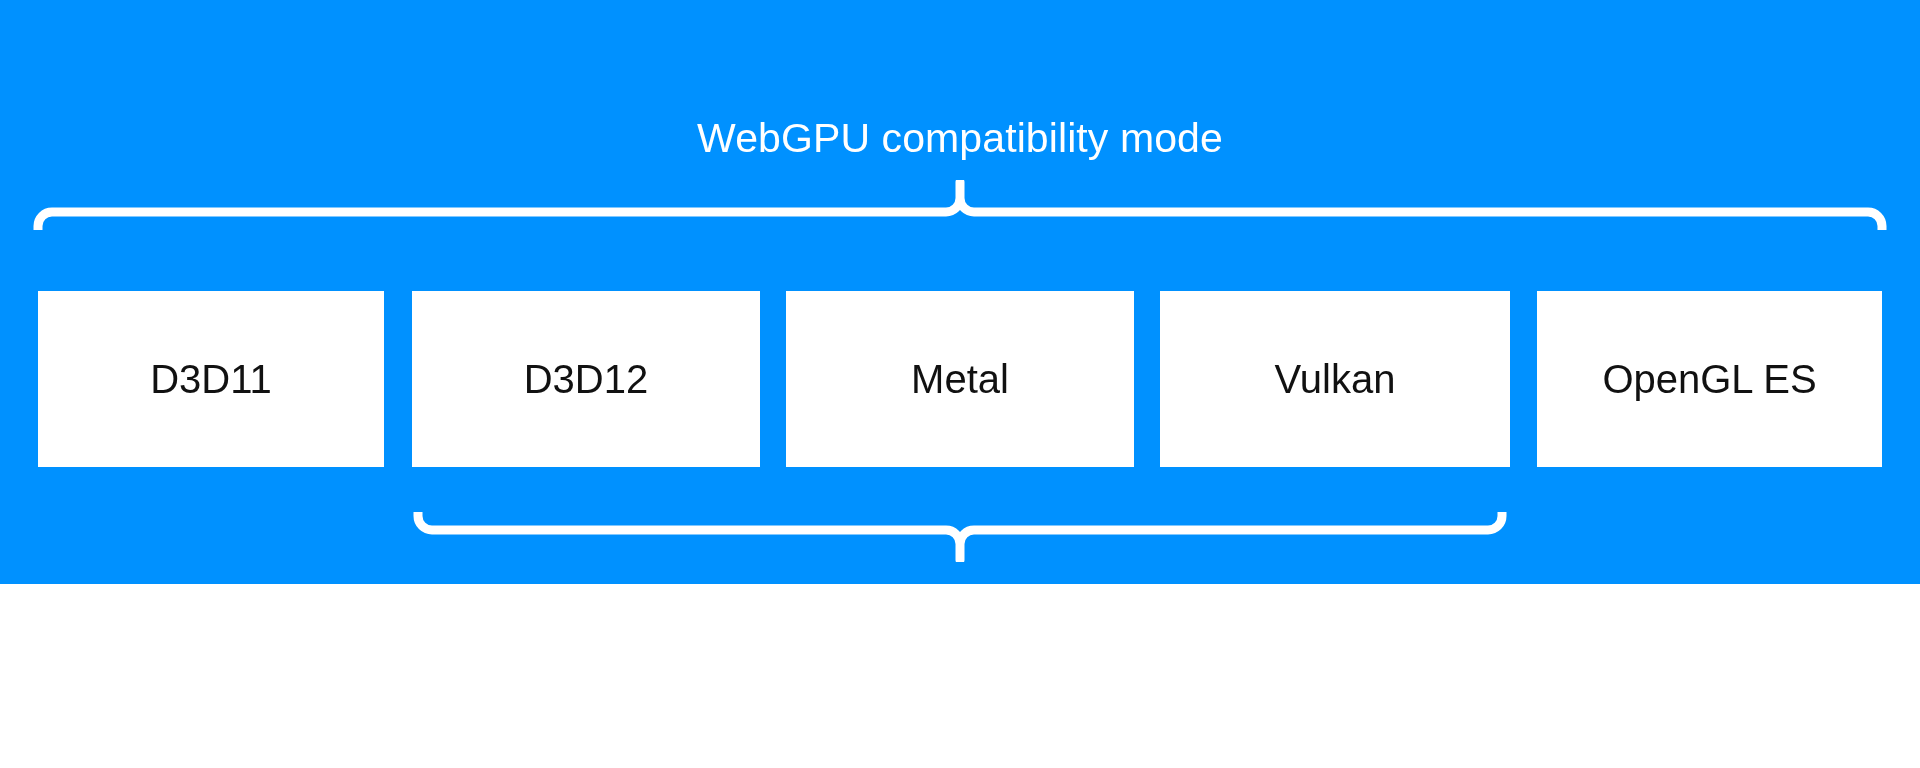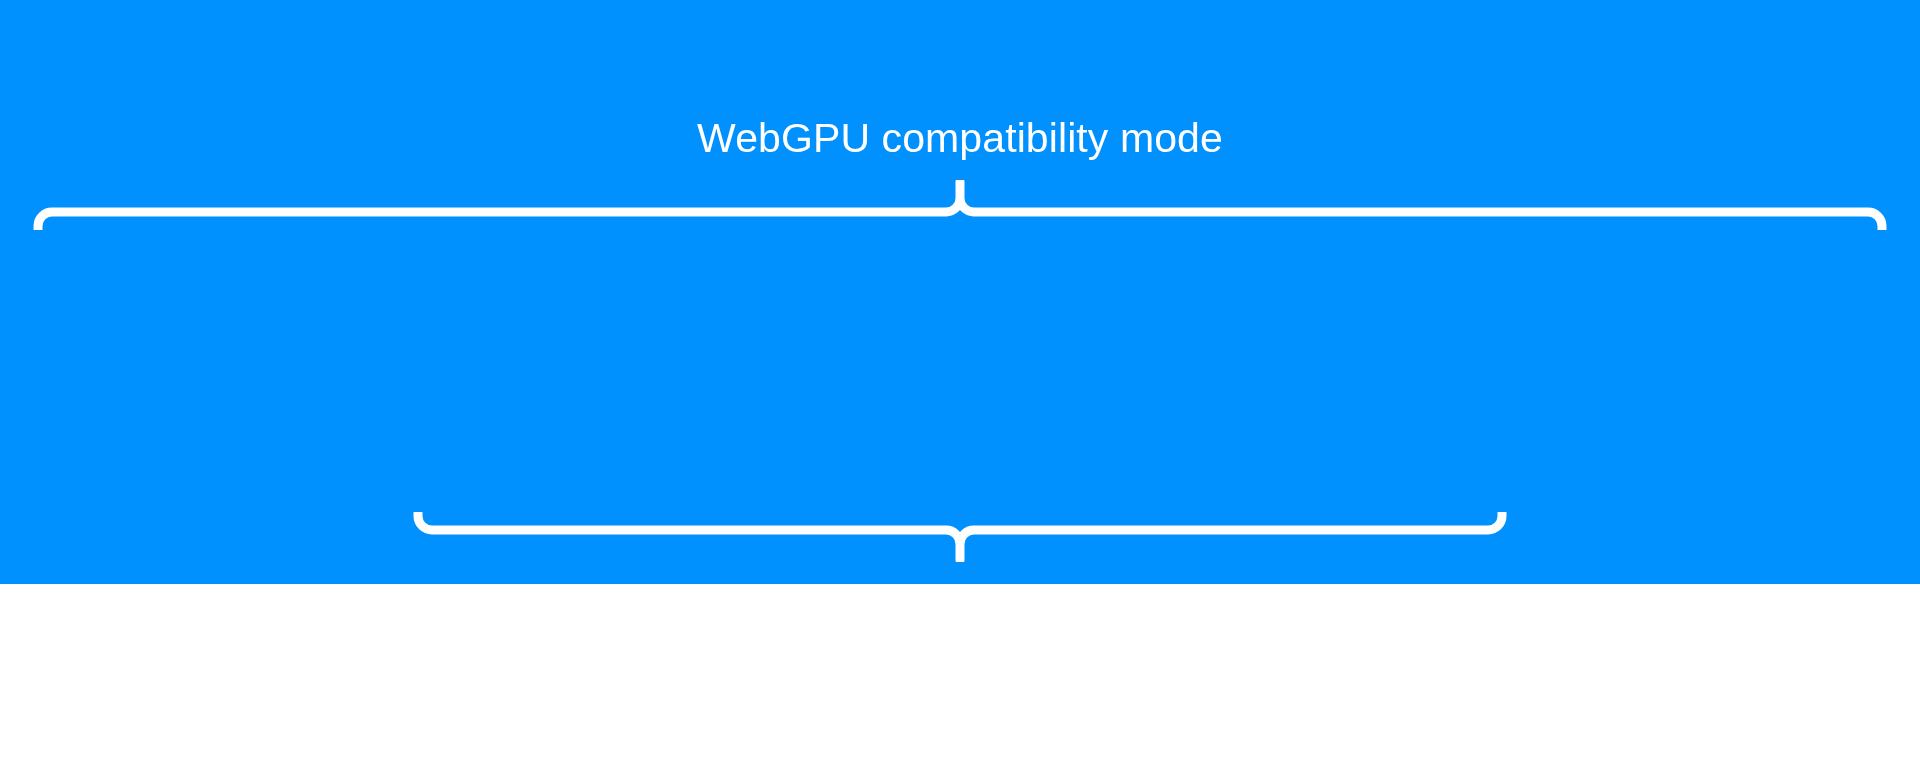--- a/index.html
+++ b/index.html
@@ -118,20 +118,37 @@
                A 14 14 0 0 0 930 18
                L 930 2
                L 930 18
                A 14 14 0 0 0 944 32
                L 1838 32
                A 14 14 0 0 1 1852 46
                L 1852 50" fill="none" stroke="#ffffff" stroke-width="9" stroke-linecap="round" stroke-linejoin="round"></path>
     </svg>
   </div>
 
+  <div class="boxes">
+    <div class="box box-0">
+      <span class="box-label">D3D11</span>
+    </div>
+    <div class="box box-1">
+      <span class="box-label">D3D12</span>
+    </div>
+    <div class="box box-2">
+      <span class="box-label">Metal</span>
+    </div>
+    <div class="box box-3">
+      <span class="box-label">Vulkan</span>
+    </div>
+    <div class="box box-4">
+      <span class="box-label">OpenGL ES</span>
+    </div>
+  </div>
 
   <div class="brace brace-bottom">
     <svg viewBox="0 0 1100 50" width="1100" height="50" aria-hidden="true">
       <path d="M 8 0
                L 8 4
                A 14 14 0 0 0 22 18
                L 536 18
                A 14 14 0 0 1 550 32
                L 550 48
                L 550 32

